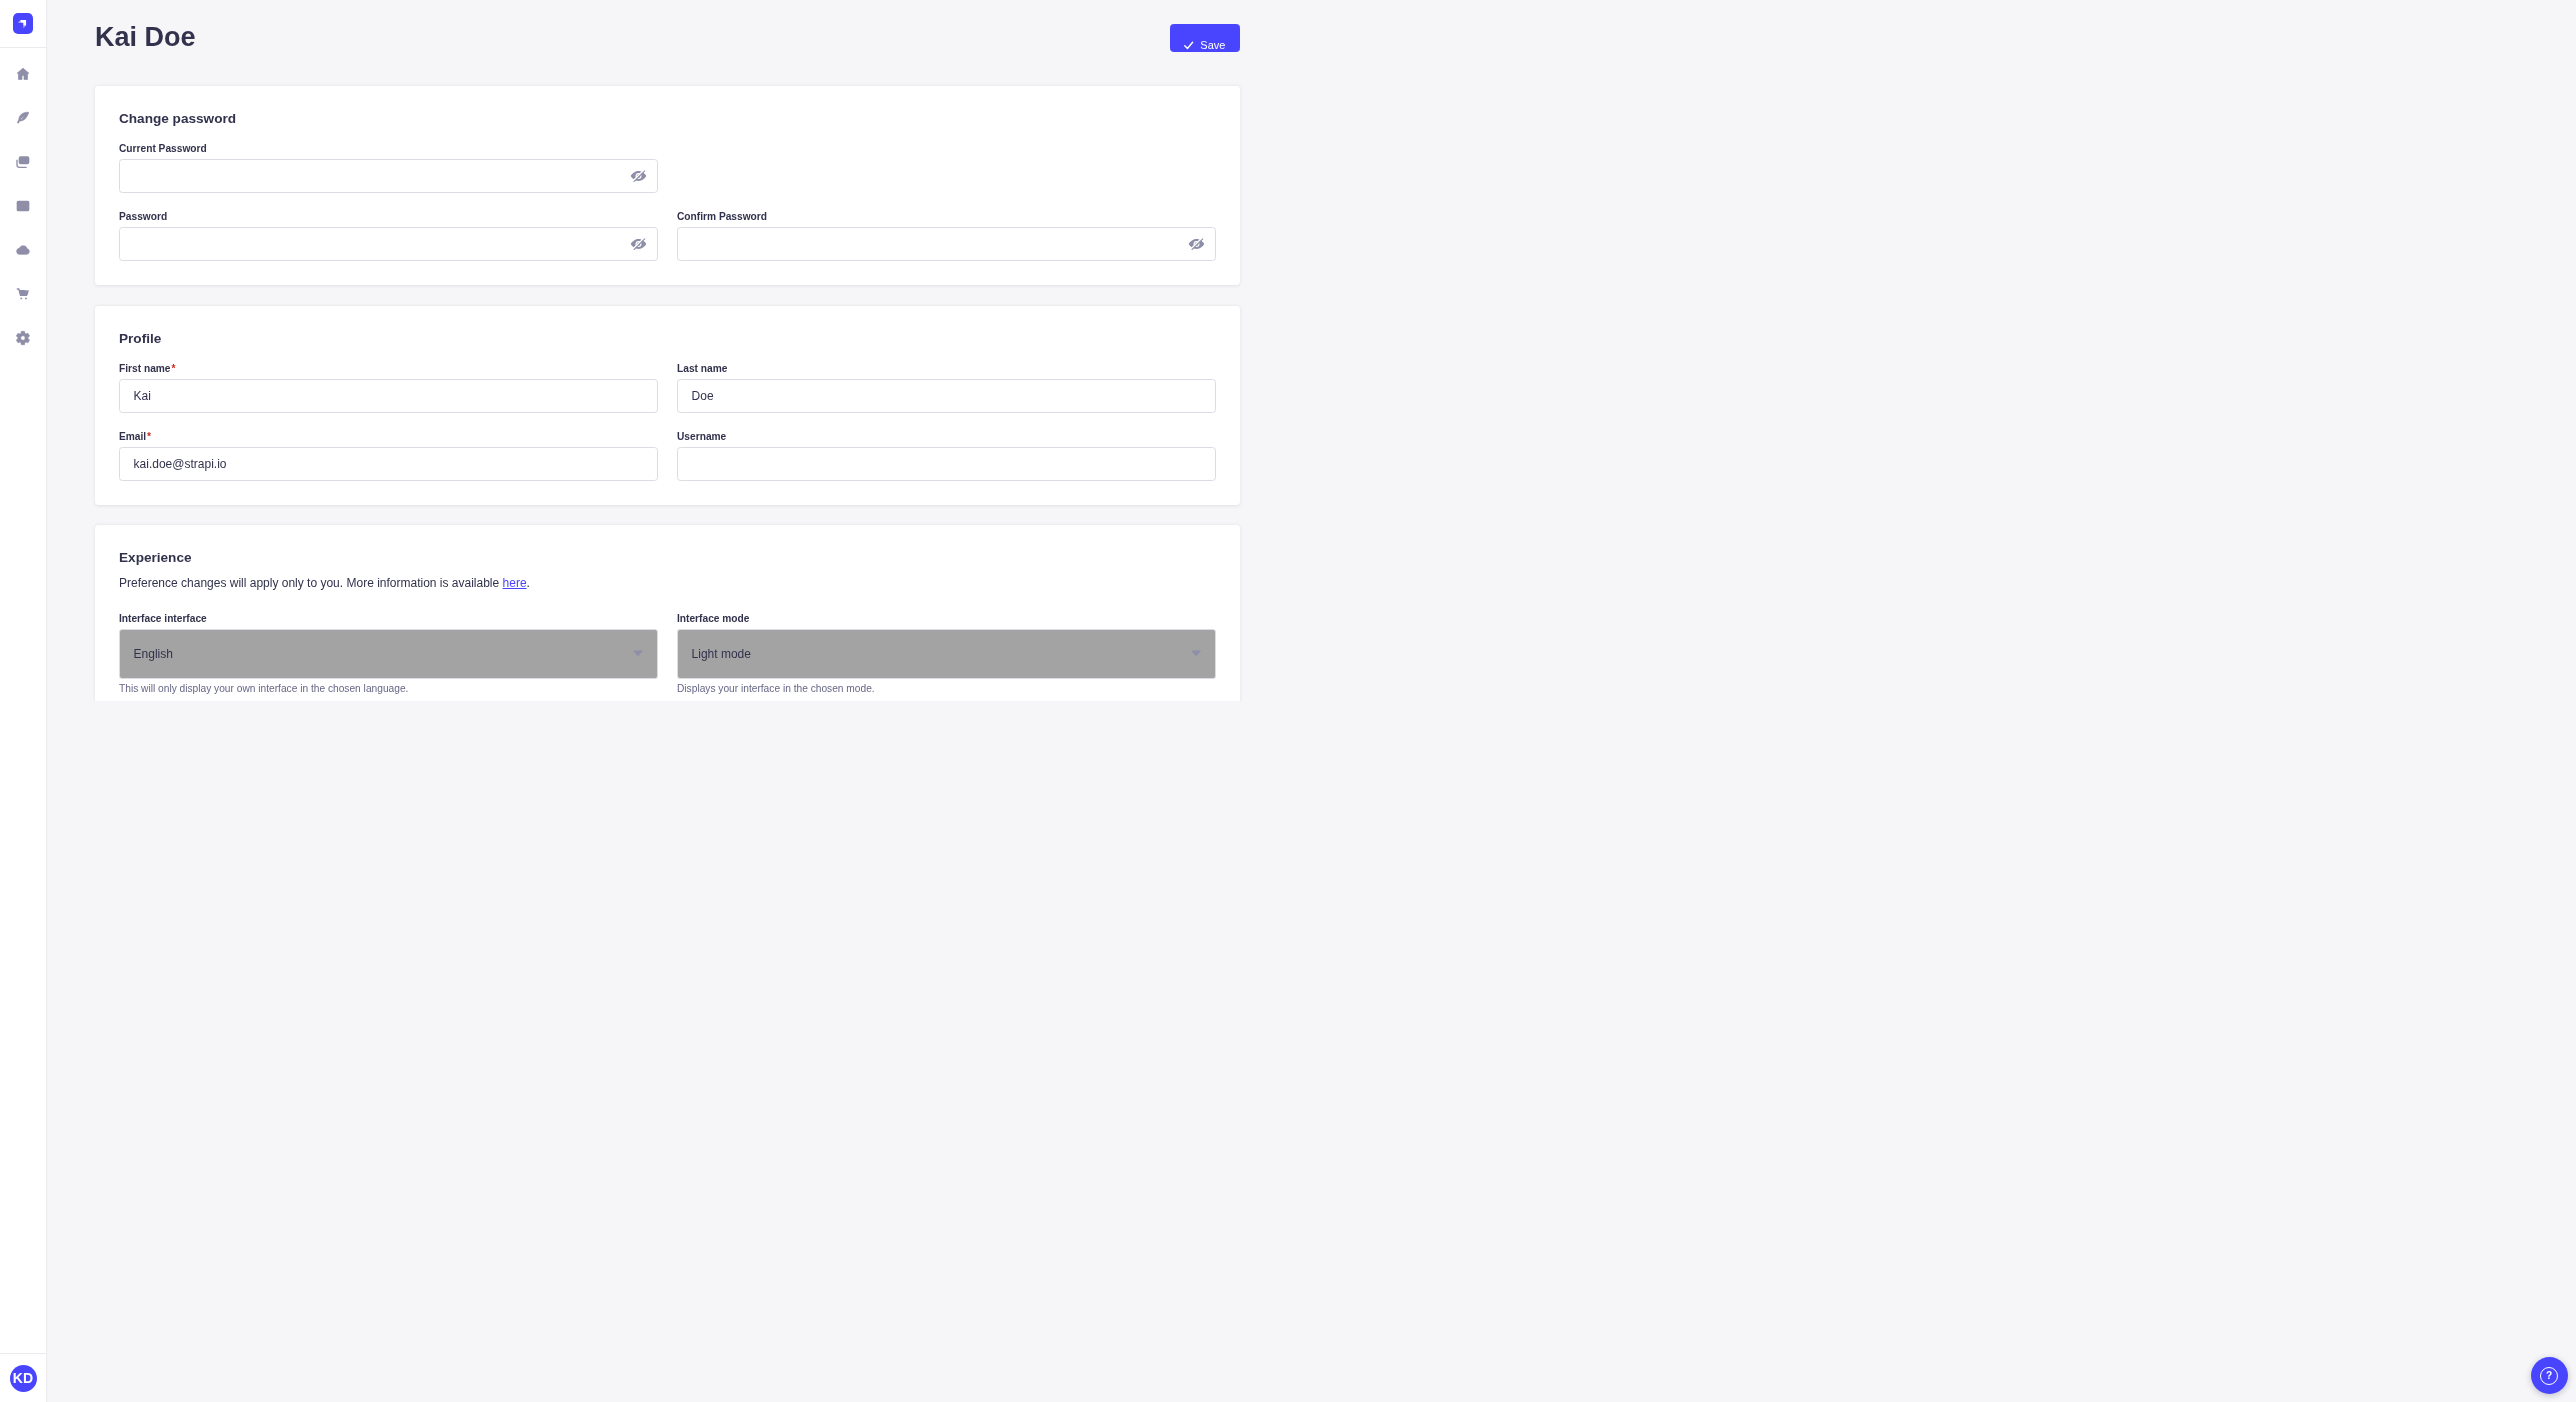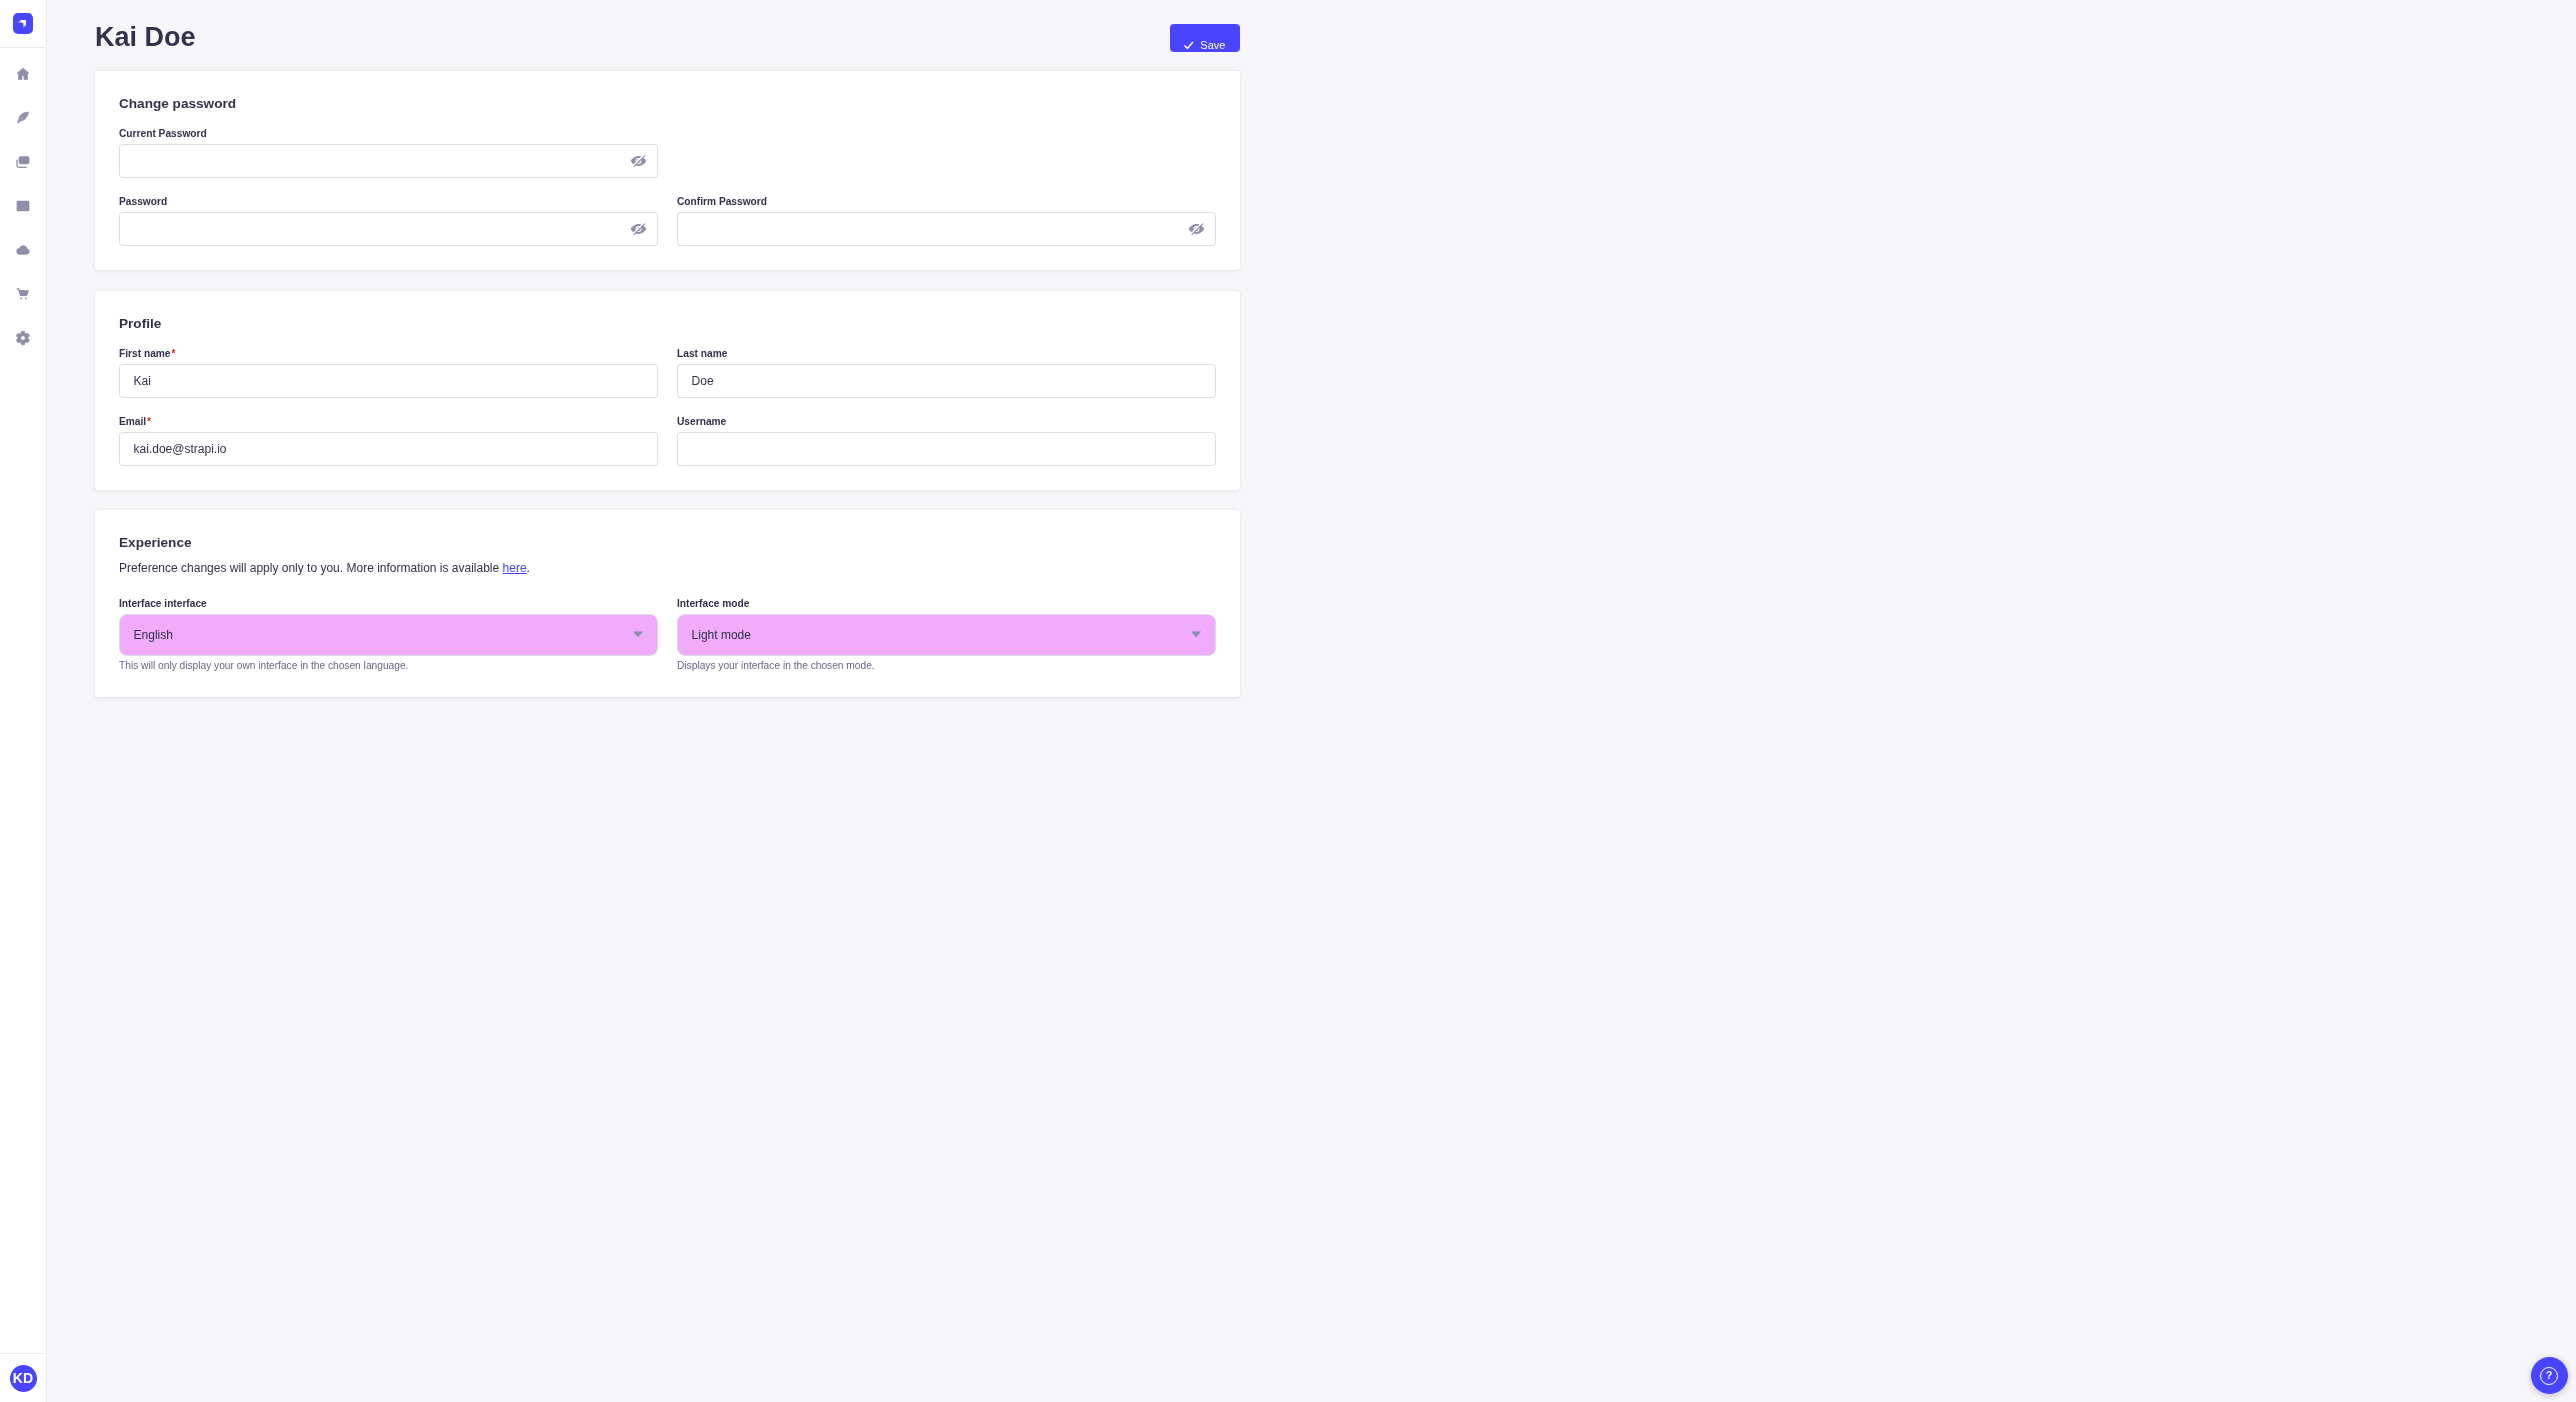--- a/index.html
+++ b/index.html
@@ -52,21 +52,21 @@
     border: none; cursor: pointer;
     font-size: 14px; font-weight: 700; letter-spacing: 0.2px;
     font-family: "Liberation Sans", sans-serif;
     display: flex; align-items: center; justify-content: center;
   }
 
   
   .main { margin-left: 47px; padding: 0 48px; }
   .page-header {
     display: flex; align-items: center; justify-content: space-between;
-    padding-top: 20.4px; height: 55px; margin-bottom: 16px;
+    padding-top: 20.4px; height: 55px; margin-bottom: 31px;
   }
   .page-title { font-size: 27px; font-weight: 700; color: #32324D; }
   .save-btn {
     height: 28px; padding: 0 13.6px;
     background: #4945FF; color: #FFFFFF;
     border: 0.9px solid #4945FF; border-radius: 3.4px;
     font-size: 11px; font-family: "Liberation Sans", sans-serif;
     display: flex; align-items: flex-end; gap: 6.8px; cursor: pointer;
   }
   .save-btn svg { width: 9.4px; height: 9.4px; }
@@ -96,23 +96,23 @@
     outline: none;
   }
   .input-wrap { position: relative; }
   .input-wrap .text-input { padding-right: 37px; }
   .eye-btn {
     position: absolute; right: 11px; top: 50%; transform: translateY(-50%);
     width: 17px; height: 13.6px; border: none; background: transparent;
     cursor: pointer; padding: 0; display: flex; align-items: center; justify-content: center;
   }
   .select-box {
-    width: 100%; height: 42px;
-    border: 0.9px solid #DCDCE4; border-radius: 8px;
-    background: #f0abfc; padding: 0 13.6px;
+    width: 100%; height: 50px;
+    border: 0.9px solid #DCDCE4; border-radius: 3px;
+    background: #a3a3a3; padding: 0 13.6px;
     display: flex; align-items: center; justify-content: space-between;
     cursor: pointer;
   }
   .select-box .select-value { font-size: 12px; color: #32324D; }
   .hint { font-size: 10.2px; line-height: 13.6px; color: #666687; margin-top: 3.4px; }
 
   .exp-desc { font-size: 12px; line-height: 17px; color: #32324D; margin: -6.8px 0 20px; }
   .exp-desc a { color: #4945FF; text-decoration: underline; cursor: pointer; }
 
   

